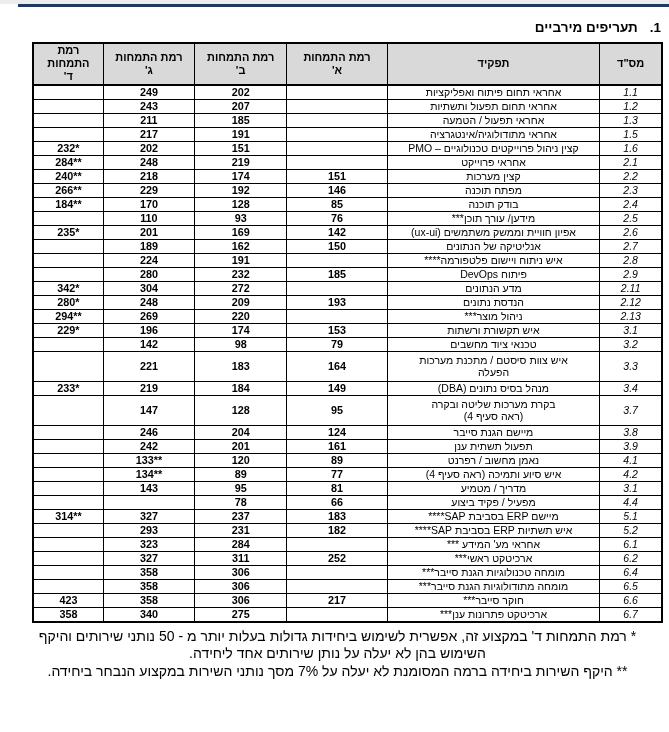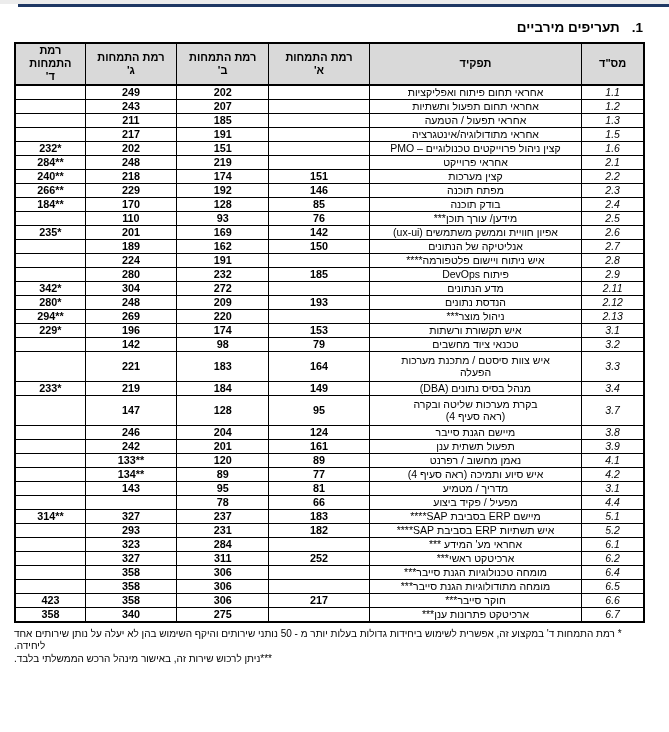--- a/index.html
+++ b/index.html
@@ -3,40 +3,40 @@
 <meta charset="utf-8">
 <style>
   html,body{margin:0;padding:0;}
   body{
     width:669px;height:732px;position:relative;overflow:hidden;
     background:#ffffff;color:#000;
     font-family:"Liberation Sans", sans-serif;
   }
   .top-gray{position:absolute;top:0;left:0;right:0;height:4px;background:#ececec;}
   .top-blue{position:absolute;top:4px;left:18px;right:0;height:3px;background:#1f3864;}
-  .content{padding:16px 24px 0 14px;}
+  .content{padding:16px 6px 0 14px;}
   .title-row{direction:rtl;text-align:right;font-weight:bold;font-size:13.5px;margin:4px 2px 7px 0;}
   .title-number{margin-left:12px;}
   table{
     direction:rtl;border-collapse:collapse;table-layout:fixed;
     width:631px;margin-left:auto;margin-right:0;
     border:2px solid #000;
   }
   th,td{border:1px solid #000;text-align:center;vertical-align:middle;padding:0 2px;overflow:hidden;}
   thead th{
     background:#d9d9d9;font-weight:bold;font-size:11px;line-height:1.2;
     height:33px;border-bottom:2px solid #000;
   }
   .h-line{display:block;}
   td{font-size:10.5px;height:13px;line-height:1.15;}
   td.col-id{direction:ltr;font-style:italic;}
   td.col-role{white-space:pre-line;}
   td.level{direction:ltr;font-weight:bold;font-size:10.8px;}
   tr.tall td{height:29px;}
-  .footnotes{direction:rtl;text-align:left;font-size:10px;line-height:1.27;margin:5px 2px 0 0;}
+  .footnotes{direction:rtl;text-align:center;font-size:14px;line-height:1.27;margin:5px 2px 0 0;}
   .footnote{margin:0;}
 </style>
 </head>
 <body>
 
 <div class="top-gray"></div>
 <div class="top-blue"></div>
 
 <div class="content">
 
@@ -368,16 +368,16 @@
           <td class="level col-level_a"></td>
           <td class="level col-level_b">275</td>
           <td class="level col-level_c">340</td>
           <td class="level col-level_d">358</td>
         </tr>
       </tbody>
   </table>
 
   <div class="footnotes">
     <div class="footnote">* רמת התמחות ד' במקצוע זה, אפשרית לשימוש ביחידות גדולות בעלות יותר מ - 50 נותני שירותים והיקף השימוש בהן לא יעלה על נותן שירותים אחד ליחידה.</div>
-    <div class="footnote">***ניתן לרכוש שירות זה, באישור מינהל הרכש הממשלתי בלבד.</div>
+    <div class="footnote">** היקף השירות ביחידה ברמה המסומנת לא יעלה על 7% מסך נותני השירות במקצוע הנבחר ביחידה.</div>
   </div>
 
 </div>
 
 </body></html>

